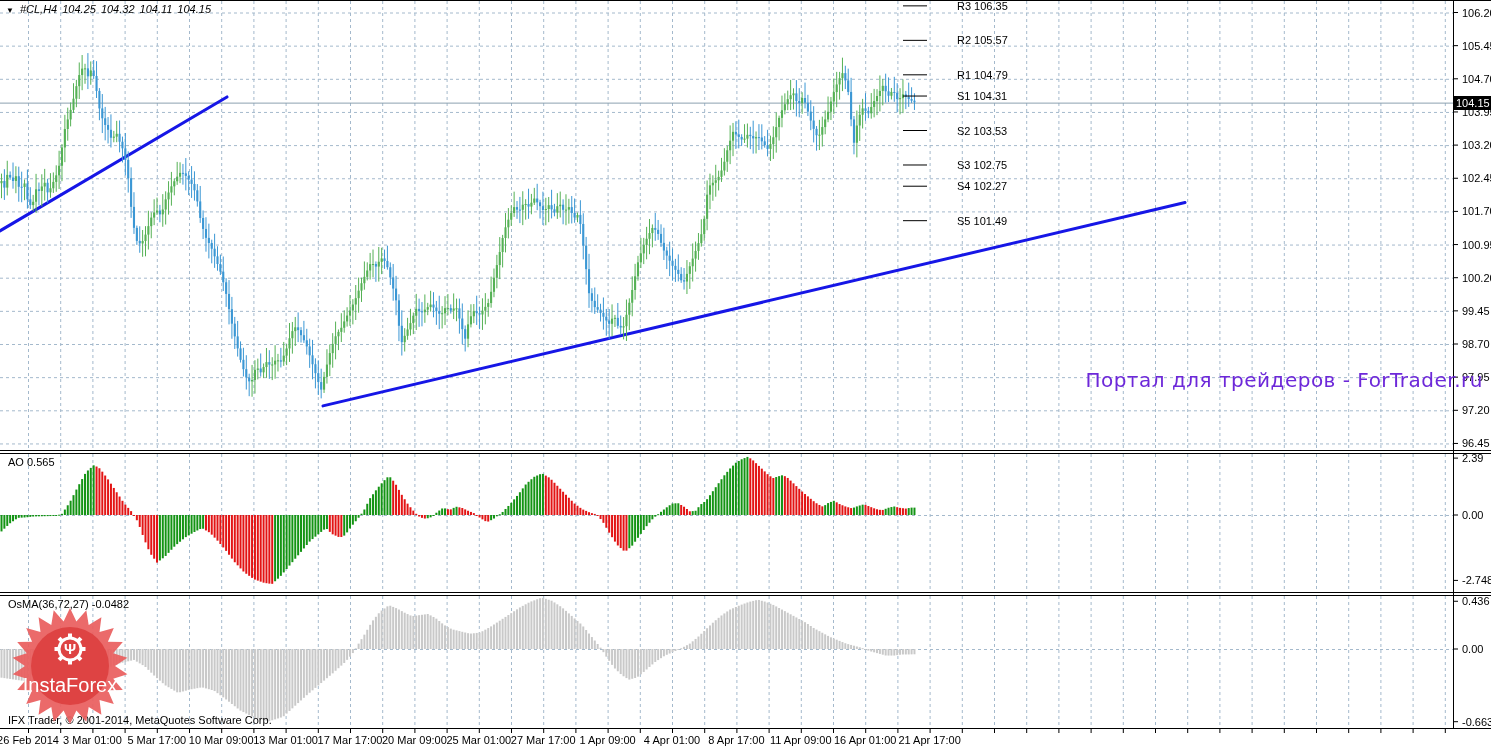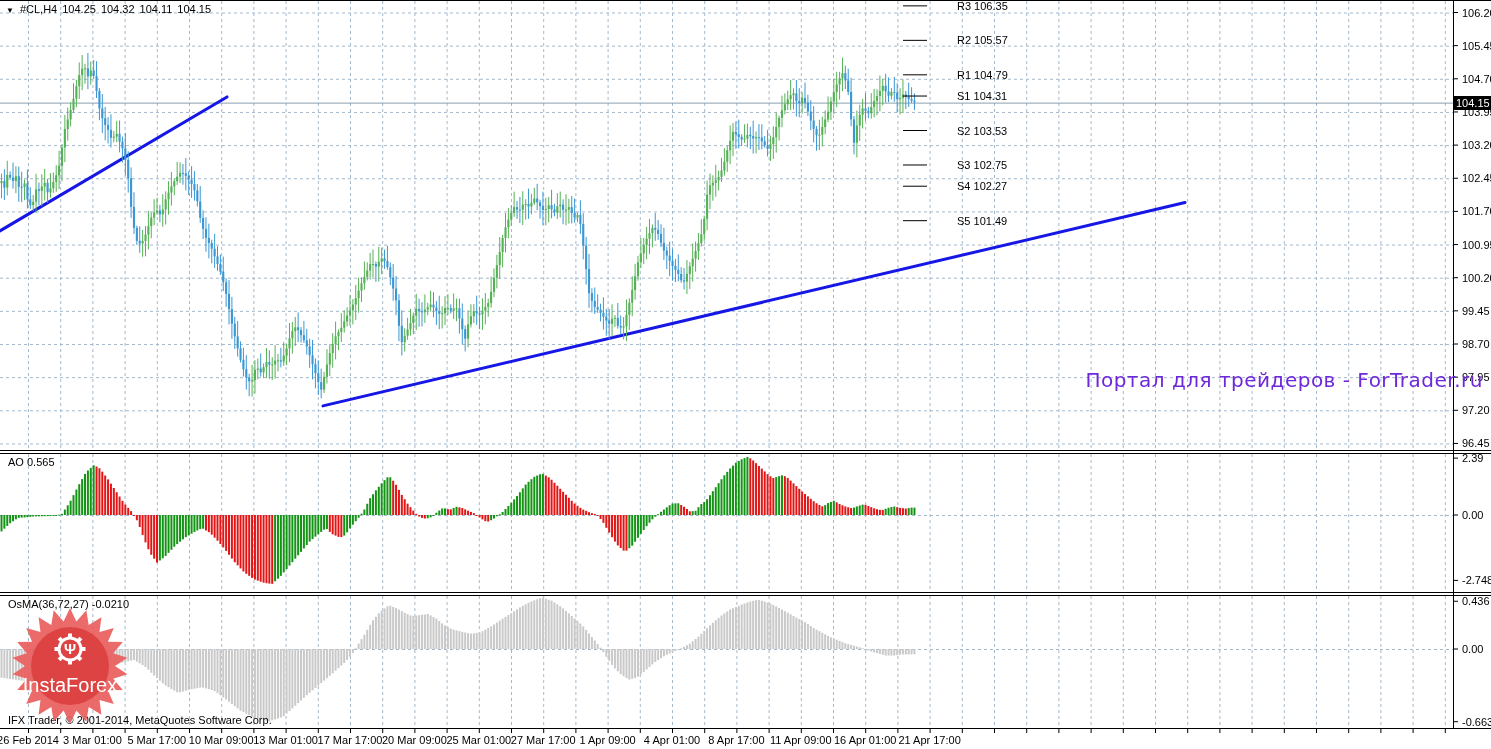--- a/index.html
+++ b/index.html
@@ -1,20 +1,20 @@
 <!DOCTYPE html>
 <html><head>
 <meta charset="utf-8">
 <style>
   html,body{margin:0;padding:0;background:#fff;}
   .root{position:relative;width:1491px;height:749px;overflow:hidden;background:#fff;
         font-family:"Liberation Sans",sans-serif;}
   svg{font-family:"Liberation Sans",sans-serif;}
   .chart-svg{position:absolute;left:0;top:0;}
-  .title{position:absolute;left:6px;top:3px;font-size:11px;color:#000;white-space:pre;z-index:5;}
+  .title{position:absolute;left:6px;top:3px;font-size:11px;color:#000;white-space:pre;z-index:5;font-style:italic;}
   .title .dd{font-size:8px;margin-right:6px;cursor:pointer;}
   .title span{margin-right:5px;}
   .panel-label{position:absolute;font-size:11px;color:#000;z-index:5;white-space:pre;}
   .copyright{position:absolute;left:8px;top:714px;font-size:11px;color:#000;z-index:6;}
   .watermark{position:absolute;right:8px;top:368px;font-size:20px;color:#6d28d9;z-index:4;
              letter-spacing:.5px;font-family:"DejaVu Sans",sans-serif;text-align:right;}
   .price-box{position:absolute;left:1454px;top:96px;width:36px;height:14px;background:#000;
              color:#fff;font-size:11px;line-height:14px;padding-left:2px;z-index:5;}
   .badge{position:absolute;left:4px;top:602px;width:134px;height:134px;z-index:8;}
 </style>
@@ -1594,21 +1594,21 @@
         <text x="800.8000000000001" y="744" font-size="11" fill="#000000" text-anchor="middle">11 Apr 09:00</text>
         <text x="865.2" y="744" font-size="11" fill="#000000" text-anchor="middle">16 Apr 01:00</text>
         <text x="929.6000000000001" y="744" font-size="11" fill="#000000" text-anchor="middle">21 Apr 17:00</text>
       </g>
     </svg>
 
   <div class="title"><span class="dd">▼</span><span>#CL,H4</span><span>104.25</span><span>104.32</span><span>104.11</span><span>104.15</span></div>
 
   <div class="panel-label" style="left:8px;top:456px"><span>AO</span> <span>0.565</span></div>
 
-  <div class="panel-label" style="left:8px;top:598px"><span>OsMA(36,72,27)</span> <span>-0.0210</span></div>
+  <div class="panel-label" style="left:8px;top:598px"><span>OsMA(36,72,27)</span> <span>-0.0482</span></div>
 
   <div class="watermark">Портал для трейдеров - ForTrader.ru</div>
 
   <div class="price-box">104.15</div>
 
   <div class="copyright">IFX Trader, © 2001-2014, MetaQuotes Software Corp.</div>
 
   <svg class="badge" width="134" height="134" viewBox="0 0 134 134">
     <g id="badge-star">
         <polygon points="66.0,6.0 72.4,19.5 82.3,8.3 84.7,23.1 97.4,15.2 95.5,30.0 109.8,26.0 103.9,39.7 118.8,39.9 109.2,51.3 123.4,55.7 111.0,64.0 123.4,72.3 109.2,76.7 118.8,88.1 103.9,88.3 109.8,102.0 95.5,98.0 97.4,112.8 84.7,104.9 82.3,119.7 72.4,108.5 66.0,122.0 59.6,108.5 49.7,119.7 47.3,104.9 34.6,112.8 36.5,98.0 22.2,102.0 28.1,88.3 13.2,88.1 22.8,76.7 8.6,72.3 21.0,64.0 8.6,55.7 22.8,51.3 13.2,39.9 28.1,39.7 22.2,26.0 36.5,30.0 34.6,15.2 47.3,23.1 49.7,8.3 59.6,19.5" fill="#ea5f5f" opacity="0.93"></polygon>

